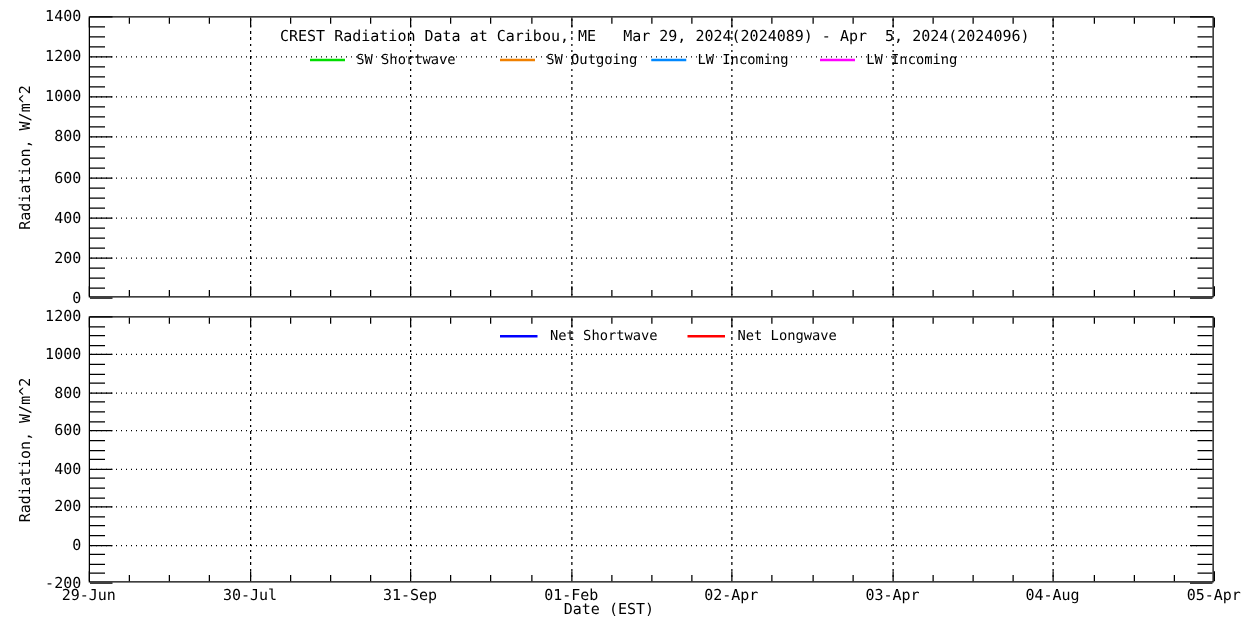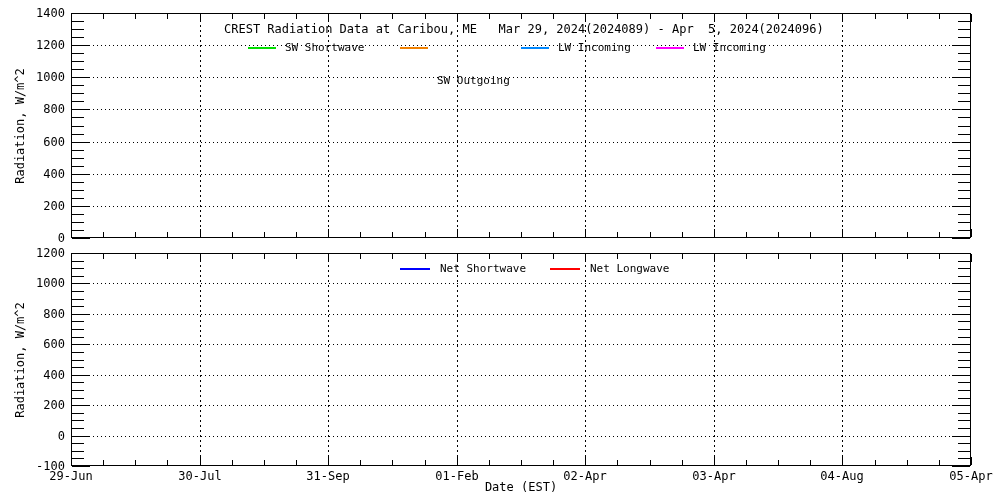--- a/index.html
+++ b/index.html
@@ -17,21 +17,21 @@
   .ytick, .xtick { position: absolute; background: #000; }
   .ytick { height: 1px; }
   .xtick { width: 1px; }
   .yticklabel { position: absolute; font-size: 12px; line-height: 14px; text-align: right; }
   .xticklabel { position: absolute; font-size: 12px; line-height: 14px; text-align: center; }
   .legline  { position: absolute; height: 2px; }
   .leglabel { position: absolute; font-size: 11px; line-height: 14px; white-space: nowrap; }
   .title { position: absolute; left: 224px; top: 22px; font-size: 12px; line-height: 14px; white-space: pre; }
   .ylab  { position: absolute; font-size: 12px; line-height: 14px; white-space: nowrap;
            transform: rotate(-90deg) translateX(-50%); transform-origin: 0 0; }
-  .xlab  { position: absolute; left: 451px; top: 480px; width: 140px; text-align: center;
+  .xlab  { position: absolute; left: 451px; top: 480px; width: 140px; 
            font-size: 12px; line-height: 14px; }
 </style>
 </head>
 <body>
 
 <div class="canvas" id="chart-root">
   <div class="title">CREST Radiation Data at Caribou, ME   Mar 29, 2024(2024089) - Apr  5, 2024(2024096)</div>
   <div class="ylab" style="left:13px; top:126px;">Radiation, W/m^2</div>
   <div class="ylab" style="left:13px; top:360px;">Radiation, W/m^2</div>
   <div class="xlab">Date (EST)</div>
@@ -168,21 +168,21 @@
     <div class="xtick" style="left: 875px; top: 14px; height: 5px;"></div>
     <div class="xtick" style="left: 875px; top: 232px; height: 5px;"></div>
     <div class="xtick" style="left: 907px; top: 14px; height: 5px;"></div>
     <div class="xtick" style="left: 907px; top: 232px; height: 5px;"></div>
     <div class="xtick" style="left: 939px; top: 14px; height: 5px;"></div>
     <div class="xtick" style="left: 939px; top: 232px; height: 5px;"></div>
     <div class="frame" style="left: 71px; top: 13px; width: 900px; height: 225px;"></div>
     <div class="legline" style="left: 248px; top: 47px; width: 28px; background: rgb(0, 221, 0);"></div>
     <div class="leglabel" style="left: 285px; top: 41px;">SW Shortwave</div>
     <div class="legline" style="left: 400px; top: 47px; width: 28px; background: rgb(240, 128, 0);"></div>
-    <div class="leglabel" style="left: 437px; top: 41px; margin-top: 33px;">SW Outgoing</div>
+    <div class="leglabel" style="left: 437px; top: 41px;">SW Outgoing</div>
     <div class="legline" style="left: 521px; top: 47px; width: 28px; background: rgb(0, 136, 255);"></div>
     <div class="leglabel" style="left: 558px; top: 41px;">LW Incoming</div>
     <div class="legline" style="left: 656px; top: 47px; width: 28px; background: rgb(255, 0, 255);"></div>
     <div class="leglabel" style="left: 693px; top: 41px;">LW Incoming</div>
     <div class="ytick" style="left: 72px; top: 466px; width: 18px;"></div>
     <div class="ytick" style="left: 952px; top: 466px; width: 18px;"></div>
     <div class="hgrid" style="left: 73px; top: 436px; width: 886px;"></div>
     <div class="ytick" style="left: 72px; top: 436px; width: 18px;"></div>
     <div class="ytick" style="left: 952px; top: 436px; width: 18px;"></div>
     <div class="hgrid" style="left: 73px; top: 405px; width: 886px;"></div>
@@ -237,21 +237,21 @@
     <div class="ytick" style="left: 72px; top: 299px; width: 12px;"></div>
     <div class="ytick" style="left: 958px; top: 299px; width: 12px;"></div>
     <div class="ytick" style="left: 72px; top: 291px; width: 12px;"></div>
     <div class="ytick" style="left: 958px; top: 291px; width: 12px;"></div>
     <div class="ytick" style="left: 72px; top: 276px; width: 12px;"></div>
     <div class="ytick" style="left: 958px; top: 276px; width: 12px;"></div>
     <div class="ytick" style="left: 72px; top: 268px; width: 12px;"></div>
     <div class="ytick" style="left: 958px; top: 268px; width: 12px;"></div>
     <div class="ytick" style="left: 72px; top: 261px; width: 12px;"></div>
     <div class="ytick" style="left: 958px; top: 261px; width: 12px;"></div>
-    <div class="yticklabel" style="left: 0px; top: 459px; width: 65px;">-100</div>
+    <div class="yticklabel" style="left: 0px; top: 459px; width: 65px;">-200</div>
     <div class="yticklabel" style="left: 0px; top: 429px; width: 65px;">0</div>
     <div class="yticklabel" style="left: 0px; top: 398px; width: 65px;">200</div>
     <div class="yticklabel" style="left: 0px; top: 368px; width: 65px;">400</div>
     <div class="yticklabel" style="left: 0px; top: 337px; width: 65px;">600</div>
     <div class="yticklabel" style="left: 0px; top: 307px; width: 65px;">800</div>
     <div class="yticklabel" style="left: 0px; top: 276px; width: 65px;">1000</div>
     <div class="yticklabel" style="left: 0px; top: 246px; width: 65px;">1200</div>
     <div class="xtick" style="left: 71px; top: 254px; height: 8px;"></div>
     <div class="xtick" style="left: 71px; top: 457px; height: 8px;"></div>
     <div class="vgrid" style="left: 200px; top: 255px; height: 209px;"></div>

